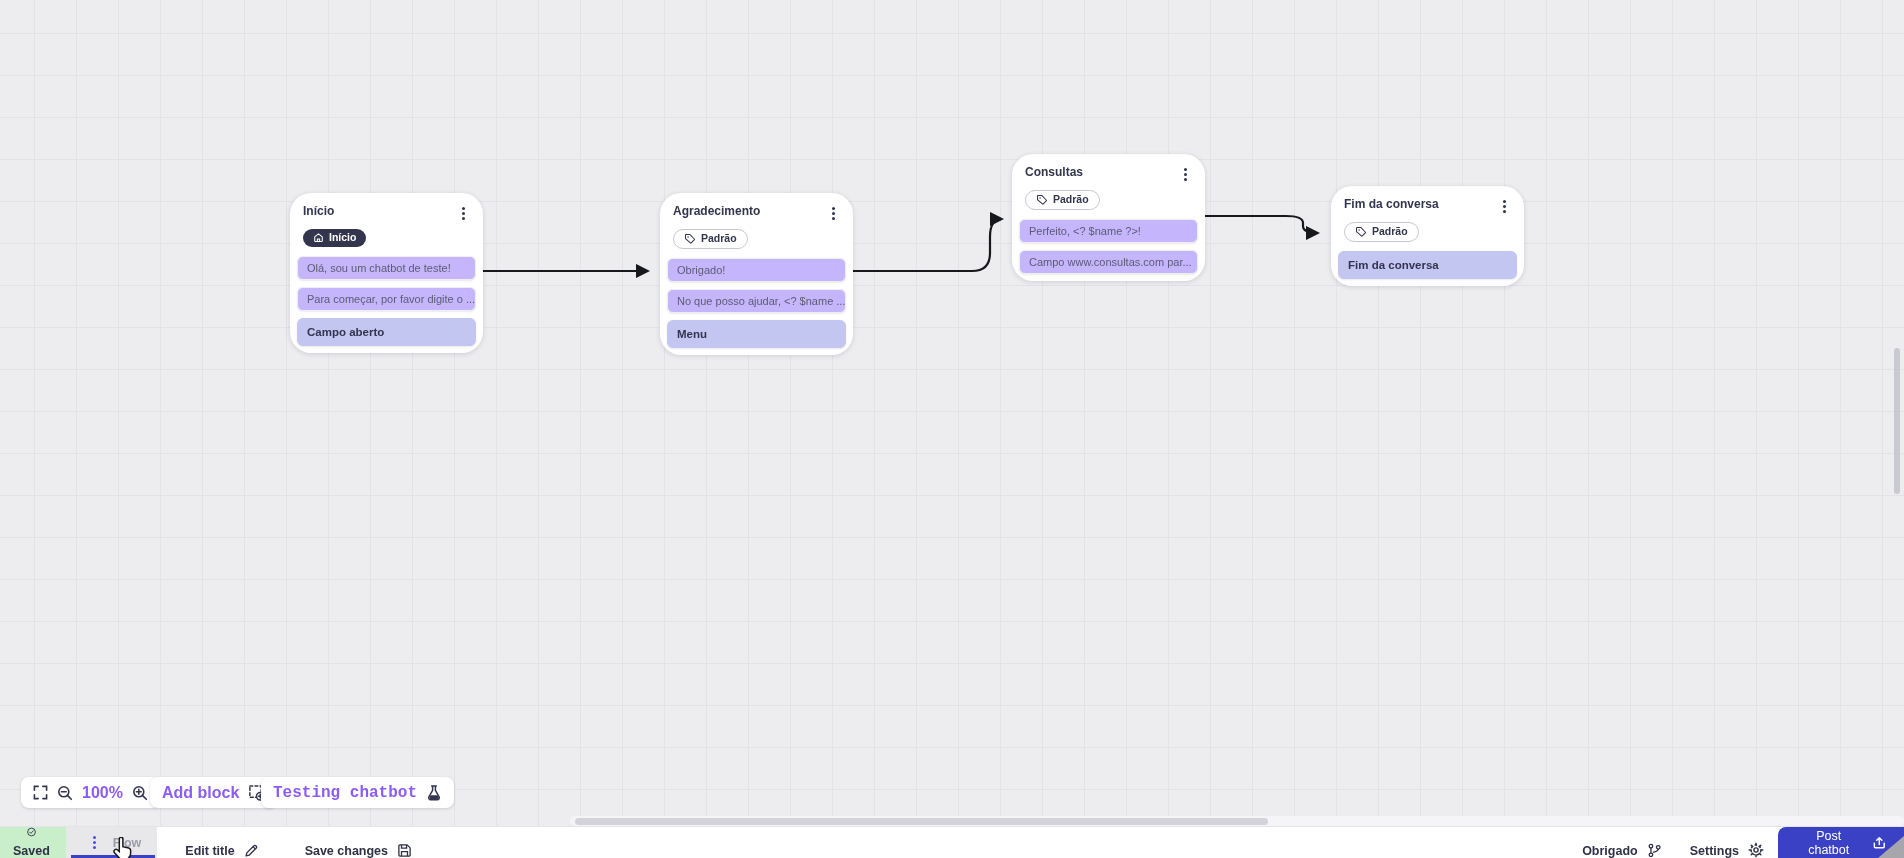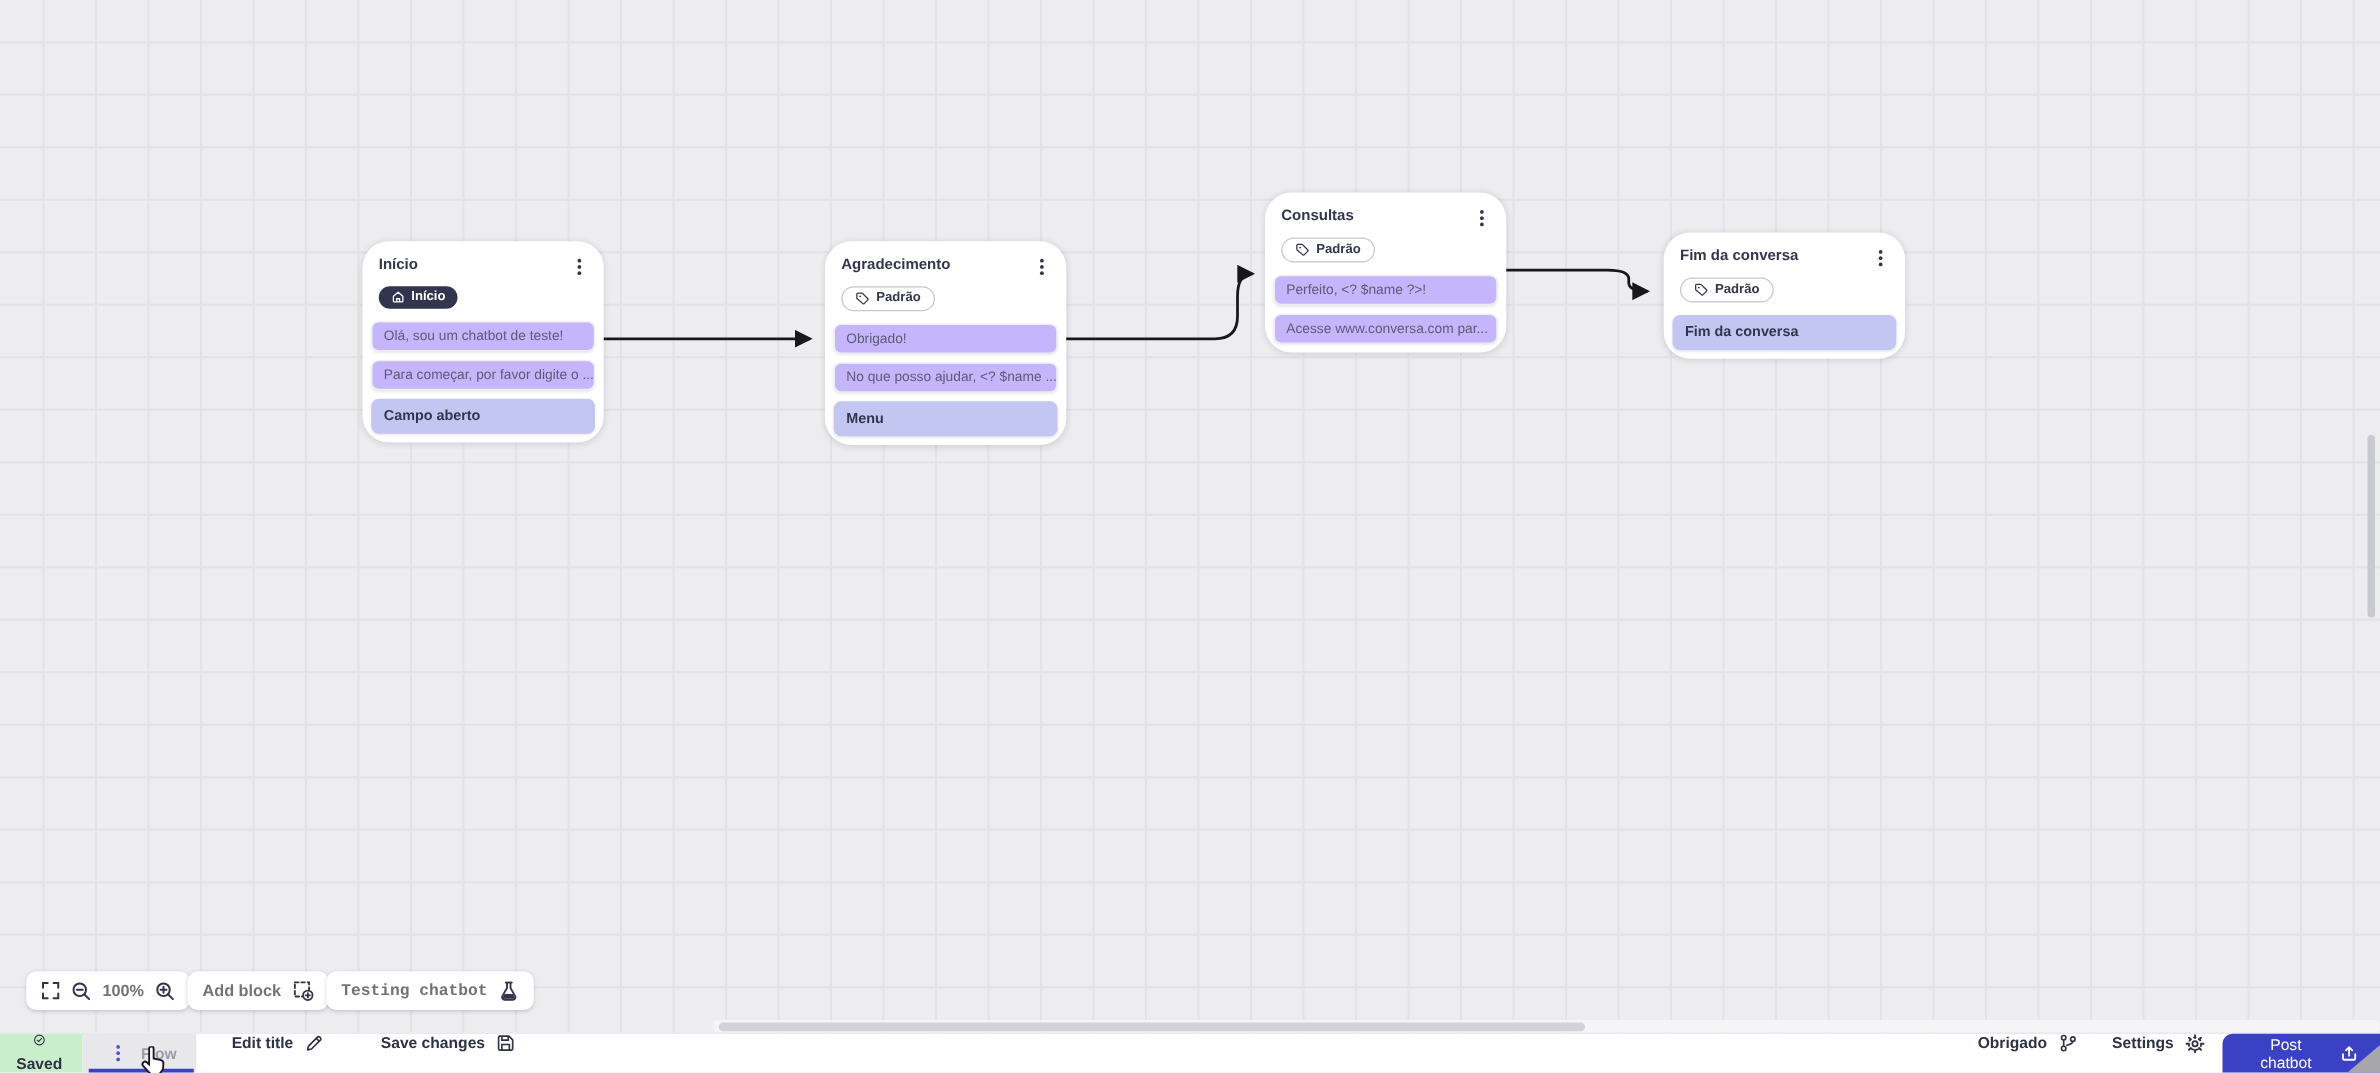--- a/index.html
+++ b/index.html
@@ -33,22 +33,22 @@
   .badge.outline { background:#fff; color:#33354e; border:1px solid #c7c7d0; }
   .row { background:#c4b5fd; border:1px solid #ededf2; box-shadow:0 1px 2px rgba(44,44,70,.10);
     border-radius:6px; padding:5px 9px; font-size:11px; color:#5c5d73; margin-top:7px;
     white-space:nowrap; overflow:hidden; cursor:pointer; }
   .row.highlight { background:#c4c6f2; border-color:#c4c6f2; color:#33354e;
     font-weight:700; font-size:11.5px; padding:7px 9px; }
 
   
   .tool-card { position:absolute; top:777px; height:31px; background:#fff;
     border-radius:8px; box-shadow:0 1px 3px rgba(44,44,70,.18); display:flex;
-    align-items:center; gap:9px; padding:0 12px; font-size:13px; font-weight:700;
-    color:#737373; z-index:4; }
+    align-items:center; gap:9px; padding:0 12px; font-size:16px; font-weight:700;
+    color:#8b5cf6; z-index:4; }
   .tool-icon { display:flex; align-items:center; cursor:pointer; }
 
   
   .hscroll-track { position:absolute; left:570px; top:816px; width:1334px; height:10px;
     background:#f5f5f8; border-radius:5px; z-index:5; }
   .hscroll-thumb { position:absolute; left:5px; top:1.5px; width:693px; height:7px;
     background:#d2d2d8; border-radius:4px; cursor:pointer; }
   .vscroll-thumb { position:absolute; left:1894px; top:348px; width:6px; height:146px;
     background:#c9c9d0; border-radius:3px; z-index:5; cursor:pointer; }
 
@@ -56,21 +56,21 @@
   .statusbar { position:absolute; left:0; bottom:0; width:1904px; height:32px;
     background:#fff; border-top:1px solid #e3e3e9; display:flex; align-items:stretch;
     font-size:12.5px; color:#2f3146; z-index:6; }
   .saved { background:#c9eeca; display:flex; align-items:center; gap:7px;
     padding:0 16px 0 13px; font-weight:600;flex-direction:column; }
   .flow-tab { position:relative; background:#e8e8eb; display:flex; align-items:center;
     gap:11px; padding:0 16px 0 22px; font-weight:600; color:#9b9da8; cursor:pointer; }
   .flow-tab .kebab { color:#4a52d9; }
   .flow-underline { position:absolute; left:5px; right:2px; bottom:0; height:3px;
     background:#3a41c5; }
-  .bar-item { display:flex; align-items:flex-start; gap:9px; padding:0 14px;
+  .bar-item { display:flex; align-items:flex-end; gap:9px; padding:0 14px;
     font-weight:600; cursor:pointer; }
   .bar-item.first { margin-left:14px; }
   .spacer { flex:1; }
   .post-btn { background:#3a41c5; color:#fff; font-weight:400; display:flex;
     align-items:center; gap:10px; padding:0 17px; border:none;
     border-radius:8px 0 0 0; width:126px; font-size:12.5px; cursor:pointer;
     font-family:"Liberation Sans", sans-serif; }
   .corner-fold { position:absolute; right:0; bottom:0; width:0; height:0;
     border-left:26px solid transparent; border-bottom:22px solid #a6a6ac; z-index:7; }
 
@@ -146,21 +146,21 @@
     <div class="badge-line">
       <span class="badge outline">
         <svg width="12" height="12" viewBox="0 0 16 16">
           <path d="M2 2.9c0-.5.4-.9.9-.9h4.4c.3 0 .5.1.7.3l5.7 5.7c.3.3.3.9 0 1.2l-4 4c-.3.3-.9.3-1.2 0L2.3 7.9a.9.9 0 0 1-.3-.7z" fill="none" stroke="#33354e" stroke-width="1.4"></path>
           <circle cx="5.4" cy="5.4" r="1" fill="#33354e"></circle>
         </svg>
         <span>Padrão</span>
       </span>
     </div>
     <div class="row">Perfeito, &lt;? $name ?&gt;!</div>
-    <div class="row">Acesse www.conversa.com par...</div>
+    <div class="row">Campo www.consultas.com par...</div>
   </div>
 
   <div class="node" style="left:1331px; top:186px;">
     <div class="node-head">
       <span class="node-title">Fim da conversa</span>
       <span class="kebab">
           <span class="kdots"></span>
         </span>
     </div>
     <div class="badge-line">

